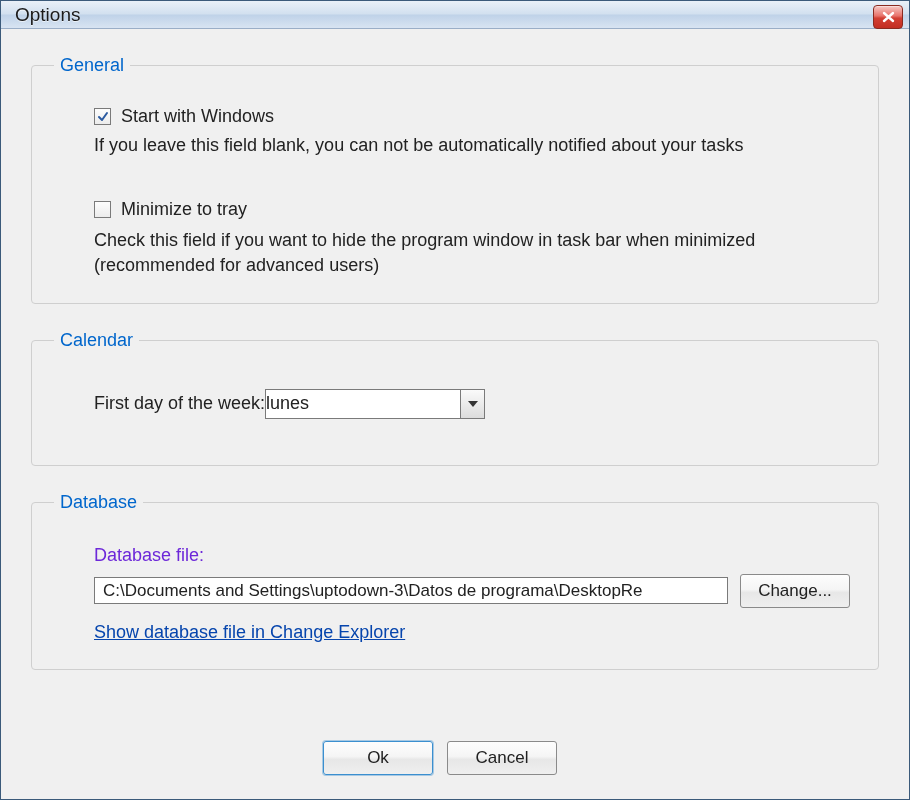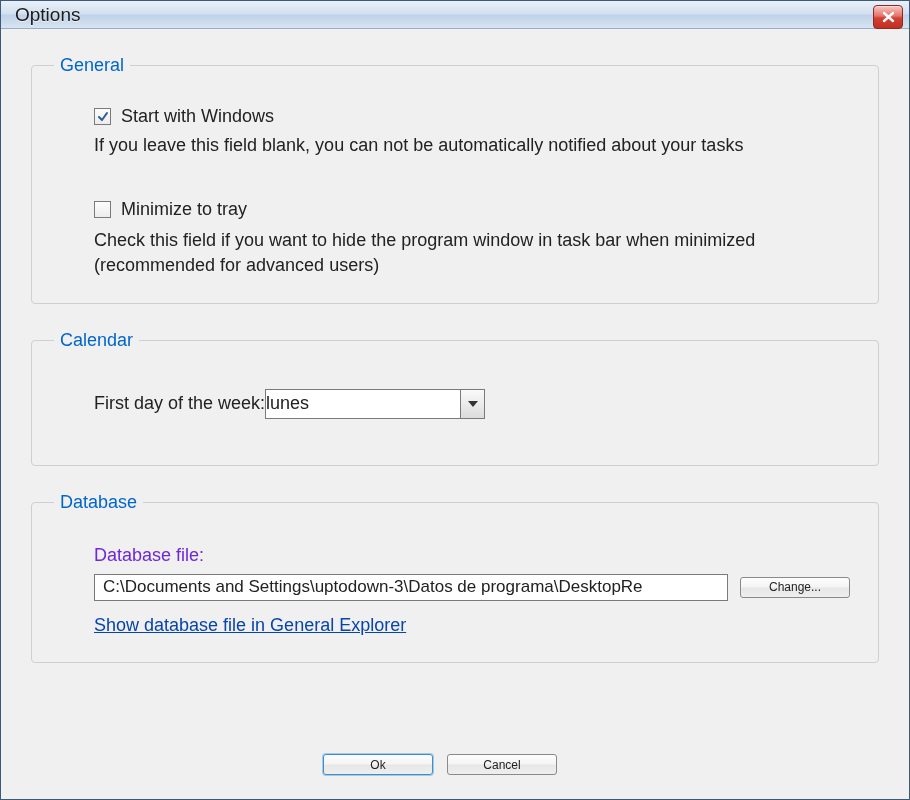--- a/index.html
+++ b/index.html
@@ -165,27 +165,27 @@
     border: 1px solid #7a7a7a;
     background: #fff;
     padding: 0 8px;
     font-size: 17px;
     color: #222;
     font-family: inherit;
     overflow: hidden;
     white-space: nowrap;
   }
   .btn {
-    height: 21px;
+    height: 34px;
     min-width: 110px;
     padding: 0 16px;
     border: 1px solid #8a8a8a;
     border-radius: 3px;
     background: linear-gradient(to bottom, #fdfdfd 0%, #f5f5f5 45%, #e7e7e7 55%, #efefef 100%);
-    font-size: 12px;
+    font-size: 17px;
     color: #222;
     cursor: pointer;
     font-family: inherit;
   }
   .link {
     color: #0645ad;
     text-decoration: underline;
     font-size: 18px;
     cursor: pointer;
     display: inline-block;
@@ -260,21 +260,21 @@
     </fieldset>
 
     <fieldset class="group">
       <legend>Database</legend>
       <div class="db-inner">
         <div class="db-label">Database file:</div>
         <div class="db-row">
           <input type="text" class="db-input" readonly="" value="C:\Documents and Settings\uptodown-3\Datos de programa\DesktopRe" style="">
           <button class="btn">Change...</button>
         </div>
-        <a class="link">Show database file in General Explorer</a>
+        <a class="link">Show database file in Change Explorer</a>
       </div>
     </fieldset>
 
   </div>
 
   <div class="footer">
     <button class="btn btn-primary">Ok</button>
     <button class="btn">Cancel</button>
   </div>
 </div>

